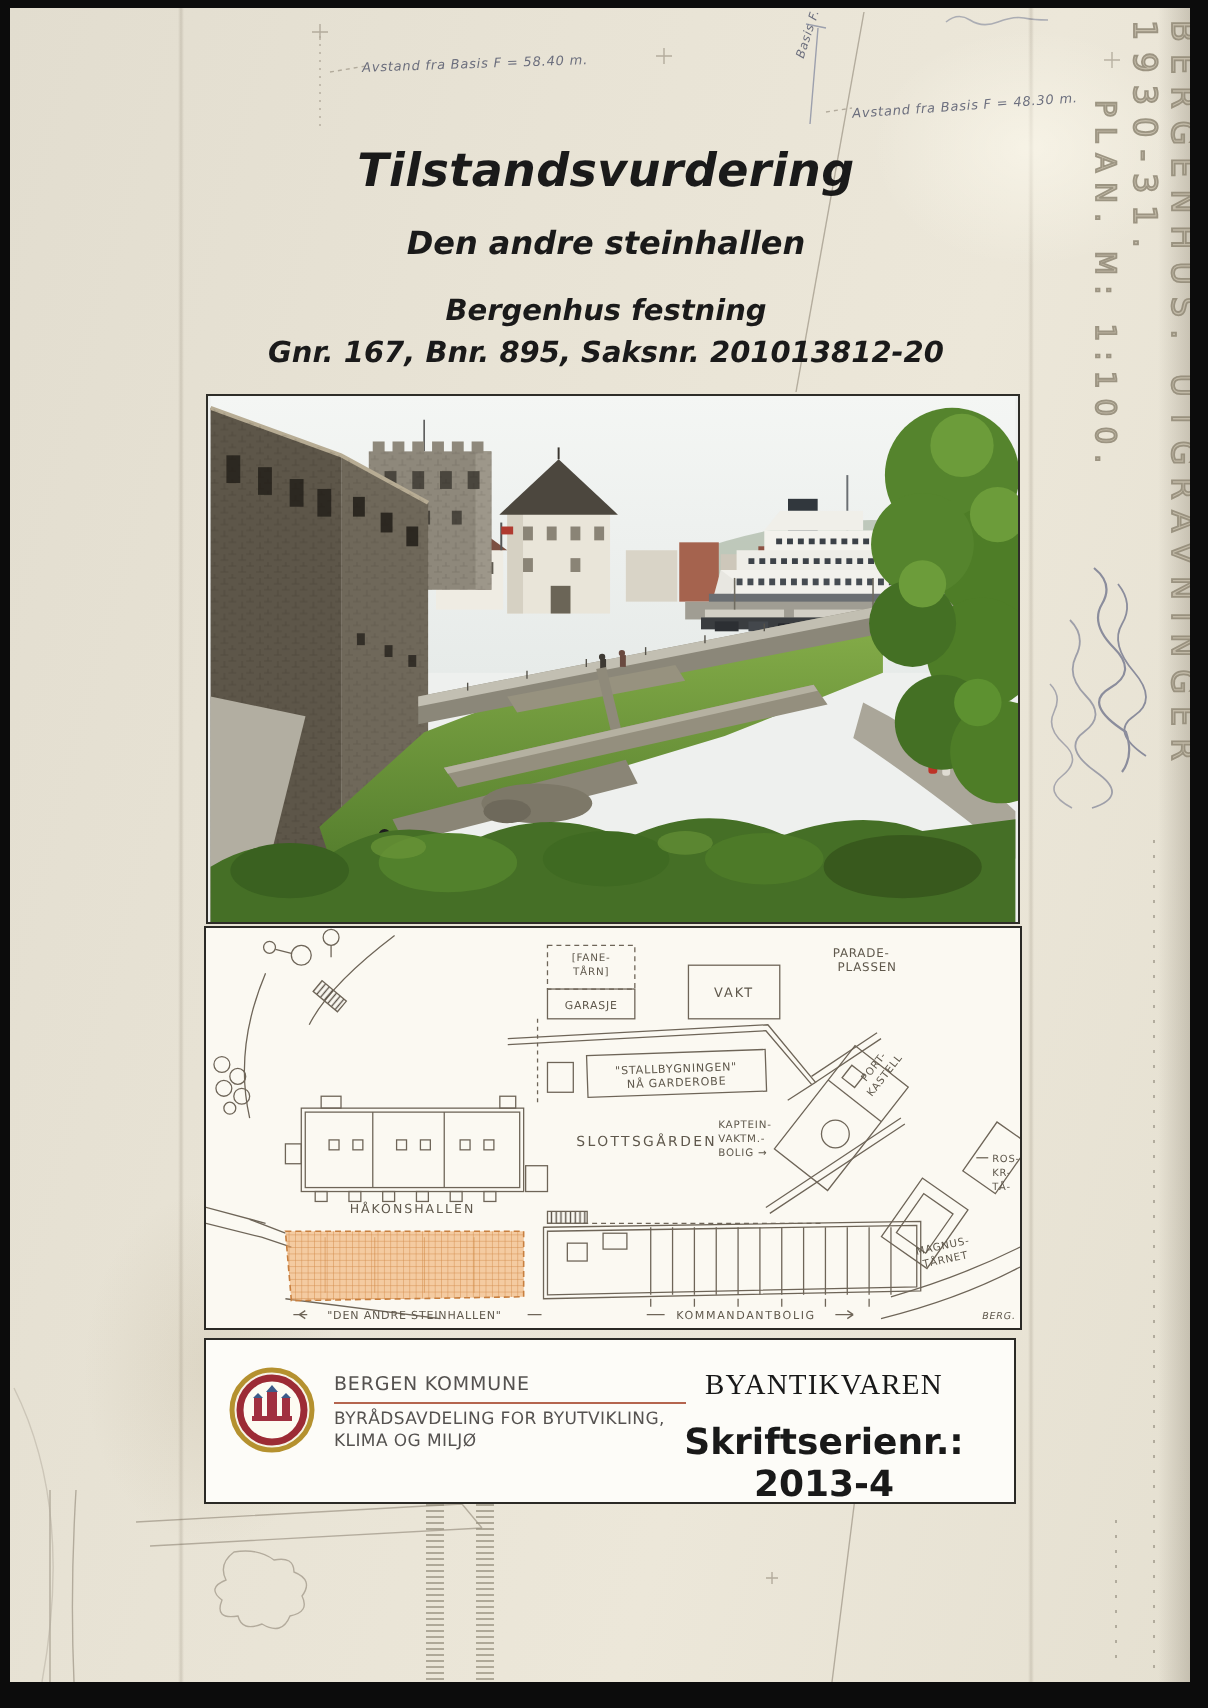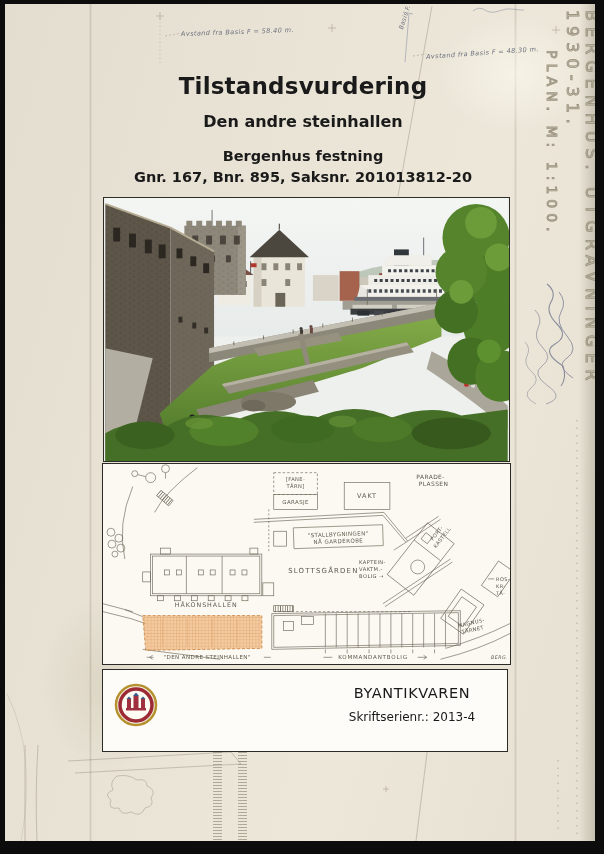--- a/index.html
+++ b/index.html
@@ -19,39 +19,39 @@
   .vtitle .v1{font-size:16px;letter-spacing:6px;margin:0 3px;}
   .vtitle .v2{font-size:14px;letter-spacing:5px;margin:0 3px;padding-top:40px;}
   
   .note{position:absolute;font-size:6.5px;font-style:italic;color:#565a6e;
     letter-spacing:.4px;opacity:.85;white-space:nowrap;}
   .n1{left:176px;top:24px;transform:rotate(-2deg);}
   .n2{left:421px;top:45px;transform:rotate(-4deg);}
   .n3{left:392px;top:24px;transform:rotate(-72deg);transform-origin:left top;font-size:6px;}
   
   .content{position:absolute;left:93px;top:0;width:420px;}
-  .tblock{position:absolute;left:0;width:410px;text-align:center;color:#1a1a1a;font-weight:bold;}
+  .tblock{position:absolute;left:0;width:410px;text-align:center;color:#1a1a1a;font-weight:bold;font-style:italic;}
   .t1{top:69px;font-size:23px;letter-spacing:.2px;}
   .t2{top:108px;font-size:16px;}
   .t3{top:144px;font-size:14.5px;}
   .t4{top:165px;font-size:14.5px;}
   .photo{position:absolute;left:5px;top:193px;width:405px;height:263px;
     border:1.5px solid #2e2d28;background:#eef0ee;}
   .map{position:absolute;left:4px;top:459px;width:407px;height:200px;
     border:1.5px solid #2b2a26;background:#fbf9f2;text-align:center;}
   .footerbox{position:absolute;left:4px;top:665px;width:404px;height:81px;
     border:1.5px solid #2b2a26;background:#fdfcf8;}
   .logo{position:absolute;left:11px;top:13px;width:44px;height:44px;}
   .orgblock{position:absolute;left:64px;top:17px;color:#555250;}
   .org1{font-size:9.5px;letter-spacing:.4px;}
   .orgline{width:176px;height:1px;background:#b5654f;margin:3px 0 3px 0;}
   .org2,.org3{font-size:8.5px;line-height:10.5px;letter-spacing:.2px;}
   .pubblock{position:absolute;right:10px;top:15px;width:170px;text-align:center;color:#191919;}
-  .pub1{font-size:14.5px;letter-spacing:.6px;}
-  .pub2{font-size:12px;margin-top:9px;}
+  .pub1{font-size:14.5px;letter-spacing:.6px;font-family:Liberation Serif, serif;}
+  .pub2{font-size:18px;margin-top:9px;font-weight:bold;}
   .mlbl{font-family:"DejaVu Sans",sans-serif;fill:#5f584c;}
 </style>
 </head>
 <body>
 
 <div class="scan">
  <div class="paper">
 
   <svg class="bg" width="590" height="837" viewBox="0 0 590 837">
     <defs>
@@ -465,20 +465,26 @@
         <g>
           <rect x="19.5" y="13" width="5" height="12" fill="#a03040"></rect>
           <rect x="13" y="16" width="4" height="9" fill="#a03040"></rect>
           <rect x="27" y="16" width="4" height="9" fill="#a03040"></rect>
           <polygon points="19,13 22,9.5 25,13" fill="#3c5a88"></polygon>
           <polygon points="12.5,16 15,13.5 17.5,16" fill="#3c5a88"></polygon>
           <polygon points="26.5,16 29,13.5 31.5,16" fill="#3c5a88"></polygon>
           <rect x="12" y="25" width="20" height="2.5" fill="#a03040"></rect>
         </g>
       </svg>
+      <div class="orgblock">
+        <div class="org1">BERGEN KOMMUNE</div>
+        <div class="orgline"></div>
+        <div class="org2">BYRÅDSAVDELING FOR BYUTVIKLING,</div>
+        <div class="org3">KLIMA OG MILJØ</div>
+      </div>
       <div class="pubblock">
         <div class="pub1">BYANTIKVAREN</div>
         <div class="pub2">Skriftserienr.: 2013-4</div>
       </div>
     </div>
 
   </div>
  </div>
 </div>
 

